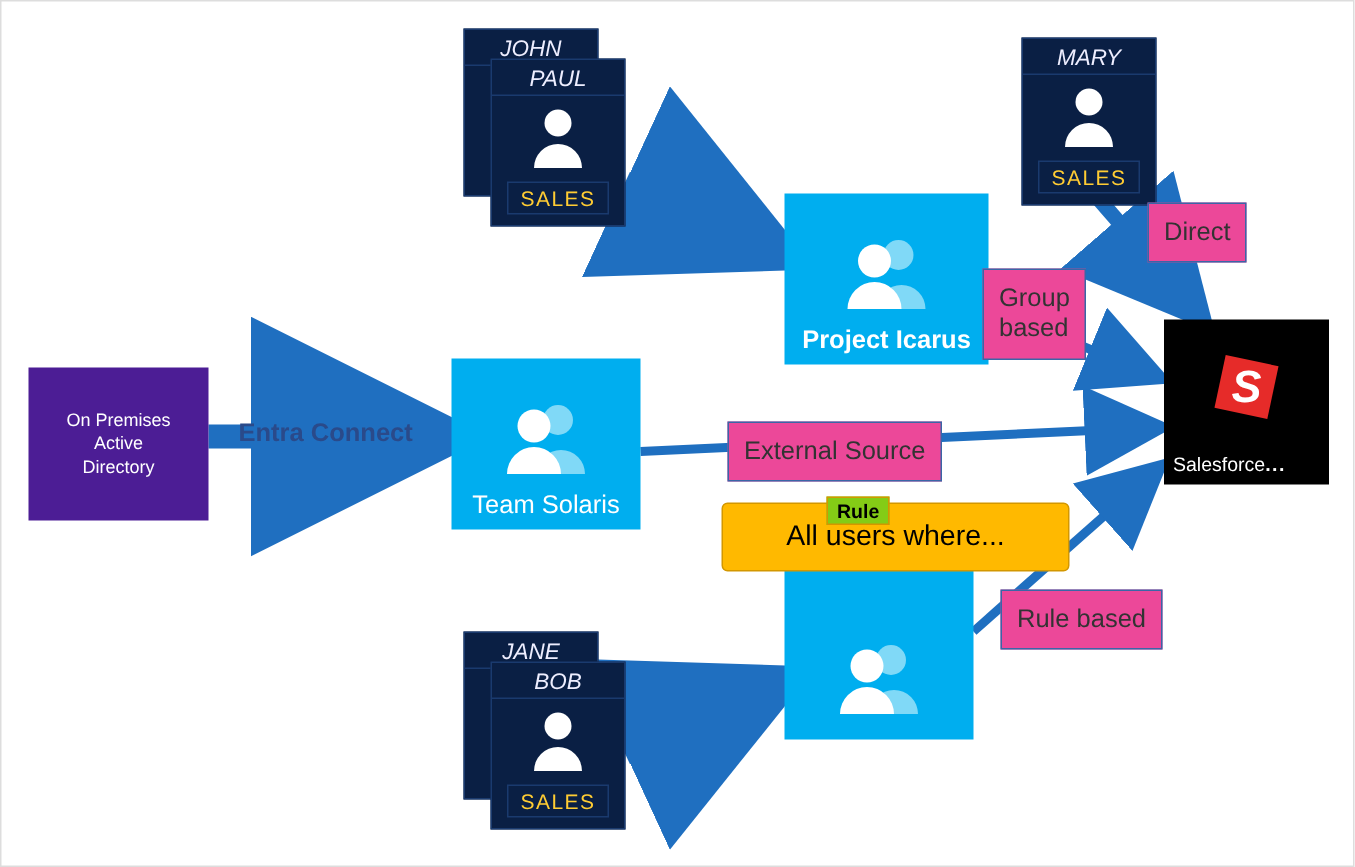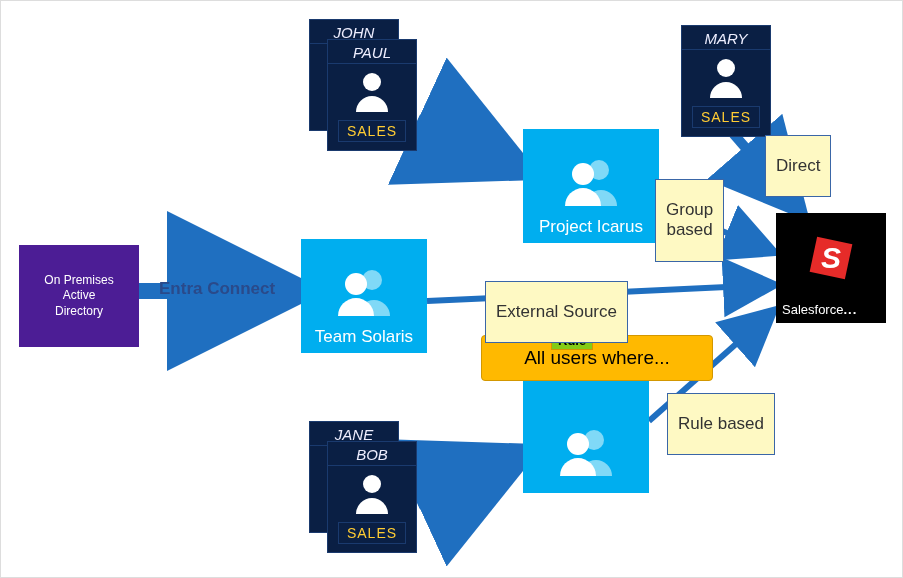--- a/index.html
+++ b/index.html
@@ -30,26 +30,26 @@
     color: #fff;
     display: flex;
     flex-direction: column;
     align-items: center;
     justify-content: flex-end;
     padding-bottom: 6px;
     font-size: 17px;
   }
   .group-tile .icon { margin-bottom: 6px; }
   .label-box {
-    background: #fef9c3;
+    background: #ec4899;
     border: 1px solid #3a66a7;
     color: #333;
     font-size: 17px;
-    text-align: center;
-    padding: 20px 10px;
+    text-align: left;
+    padding: 9px 10px;
     line-height: 1.2;
     position: absolute;
   }
   .rule-box {
     background: #ffb900;
     color: #000;
     border: 1px solid #d39700;
     text-align: center;
     font-size: 19px;
     display: flex;
@@ -165,21 +165,21 @@
     <svg width="64" height="50" viewBox="0 0 64 50">
       <circle cx="40" cy="14" r="10" fill="#80d9f7"></circle>
       <path d="M26 50 a16 16 0 0 1 32 0 Z" fill="#80d9f7"></path>
       <circle cx="24" cy="18" r="11" fill="#fff"></circle>
       <path d="M6 50 a18 18 0 0 1 36 0 Z" fill="#fff"></path>
     </svg>
   </span>
   <span>Team Solaris</span>
 </div>
 
-<div class="box group-tile" style="left:522px; top:128px; width:136px; height:114px;">
+<div class="box group-tile" style="left:522px; top:128px; width:136px; height:114px;font-weight:bold;">
   <span class="icon">
     <svg width="64" height="50" viewBox="0 0 64 50">
       <circle cx="40" cy="14" r="10" fill="#80d9f7"></circle>
       <path d="M26 50 a16 16 0 0 1 32 0 Z" fill="#80d9f7"></path>
       <circle cx="24" cy="18" r="11" fill="#fff"></circle>
       <path d="M6 50 a18 18 0 0 1 36 0 Z" fill="#fff"></path>
     </svg>
   </span>
   <span>Project Icarus</span>
 </div>

